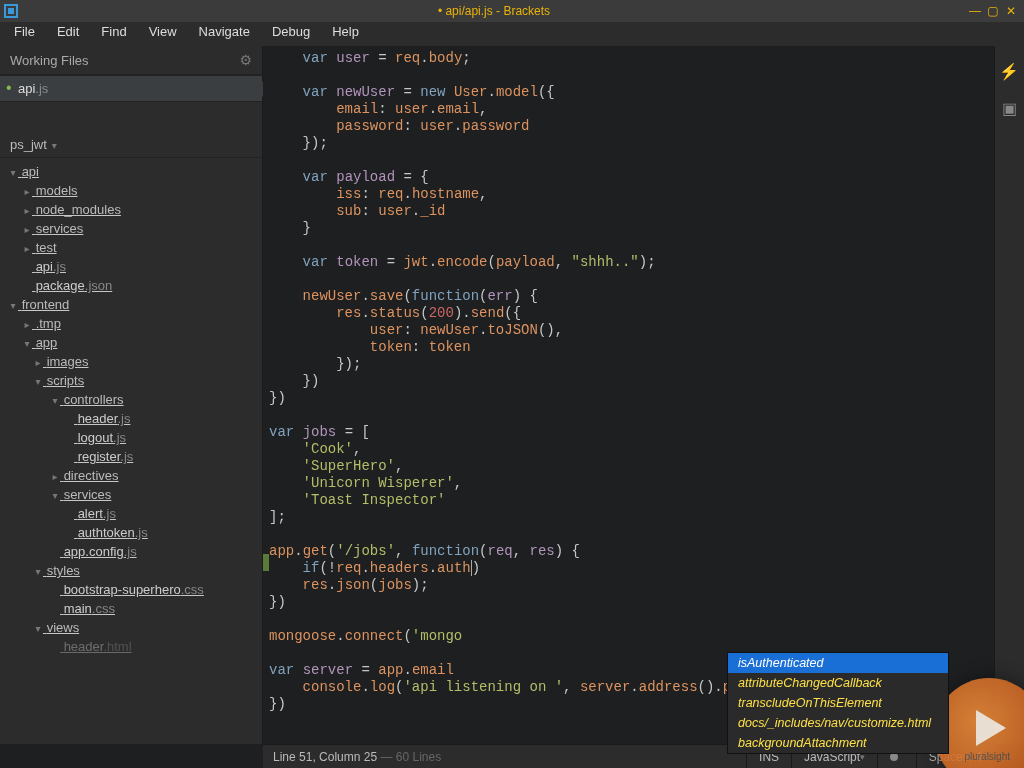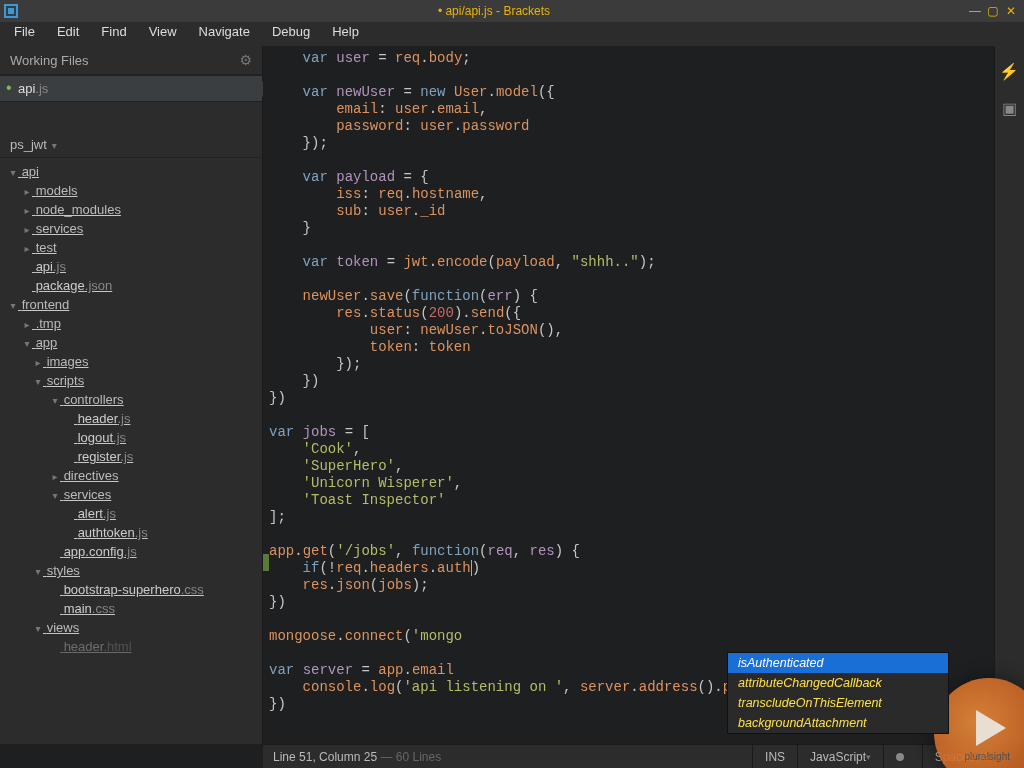--- a/index.html
+++ b/index.html
@@ -140,21 +140,21 @@
   flex-direction: column;
   align-items: center;
   padding-top: 16px;
   gap: 18px;
   border-left: 1px solid #1a1a1a;
 }
 .right-rail .rail-icon { color: #888; font-size: 16px; }
 
 .statusbar {
   position: absolute;
-  bottom: 0; left: 263px; right: 24px;
+  bottom: 0; left: 263px; right: 30px;
   height: 24px;
   background: #2c2c2c;
   border-top: 1px solid #1a1a1a;
   display: flex;
   align-items: center;
   font-size: 12px;
   color: #bbb;
 }
 .statusbar .sb-left { padding-left: 10px; flex:1; }
 .statusbar .sb-cell { padding: 0 12px; border-left: 1px solid #1a1a1a; height:100%; display:flex; align-items:center;text-align:center; }
@@ -298,20 +298,21 @@
 <span class="k-prop">mongoose</span><span class="k-pun">.</span><span class="k-prop">connect</span><span class="k-pun">(</span><span class="k-str">'mongo</span>
 
 <span class="k-blue">var</span> <span class="k-def">server</span> <span class="k-pun">=</span> <span class="k-prop">app</span><span class="k-pun">.</span><span class="k-prop">email</span>
     <span class="k-prop">console</span><span class="k-pun">.</span><span class="k-prop">log</span><span class="k-pun">(</span><span class="k-str">'api listening on '</span><span class="k-pun">,</span> <span class="k-prop">server</span><span class="k-pun">.</span><span class="k-prop">address</span><span class="k-pun">().</span><span class="k-prop">port</span><span class="k-pun">);</span>
 <span class="k-pun">})</span></div>
 
     <div class="autocomplete">
       <div class="ac-item selected">isAuthenticated</div>
       <div class="ac-item">attributeChangedCallback</div>
       <div class="ac-item">transcludeOnThisElement</div>
+      <div class="ac-item">docs/_includes/nav/customize.html</div>
       <div class="ac-item">backgroundAttachment</div>
     </div>
   </div>
 
   <div class="right-rail">
     <span class="rail-icon">⚡</span>
     <span class="rail-icon">▣</span>
   </div>
 </div>
 

